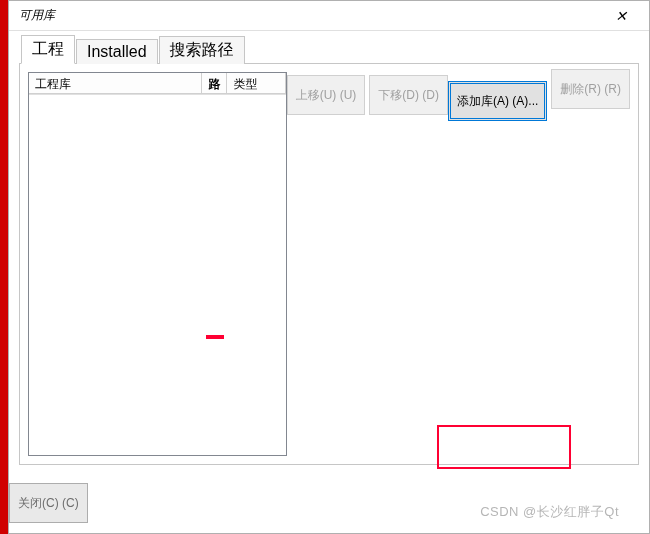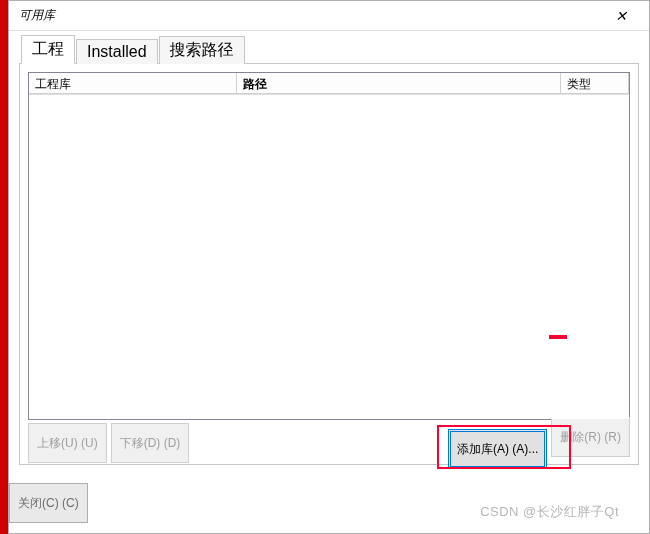--- a/index.html
+++ b/index.html
@@ -88,21 +88,21 @@
       background: #ffffff;
       border-bottom: 1px solid #ffffff;
       z-index: 2;
     }
     .tab-panel {
       flex: 1;
       border: 1px solid #c6c6c6;
       background: #ffffff;
       padding: 8px;
       display: flex;
-      flex-direction: column;
+      flex-direction: row;
     }
     .list-container {
       flex: 1;
       border: 1px solid #828790;
       background: #ffffff;
       display: flex;
       flex-direction: column;
       overflow: hidden;
     }
     .list-header {

